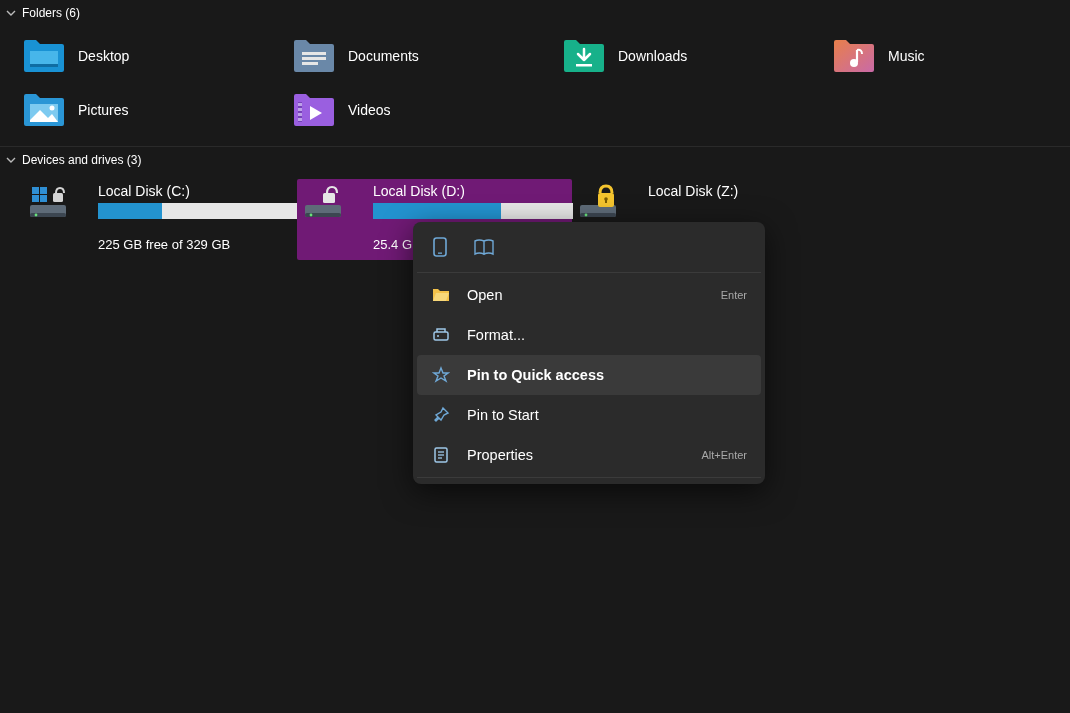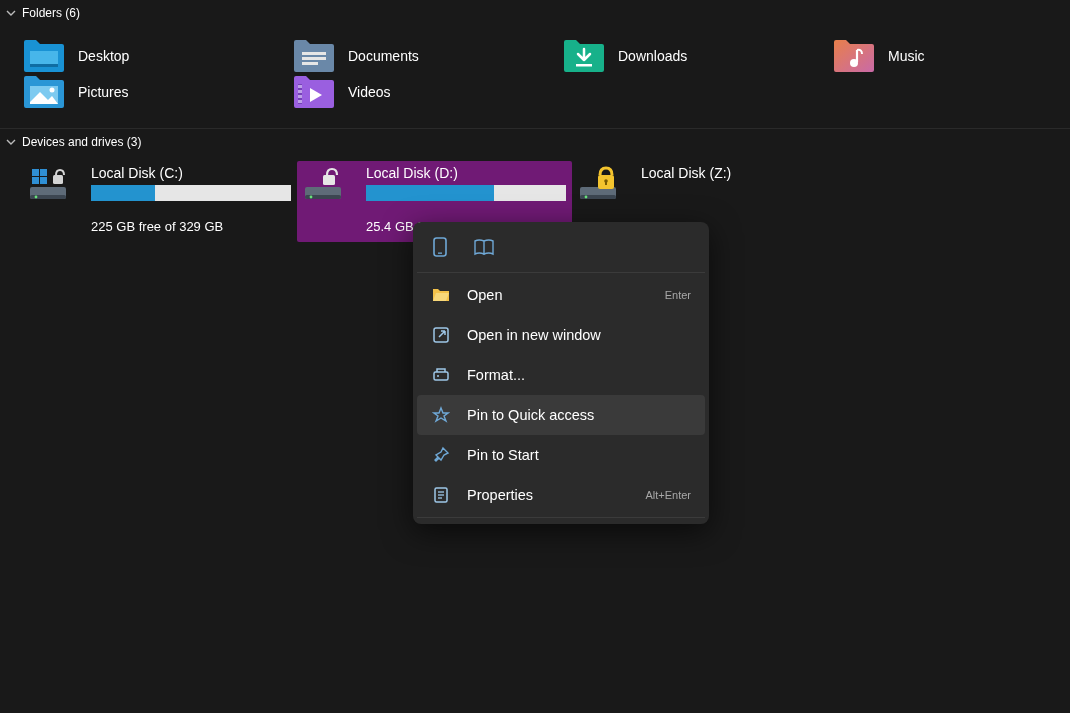--- a/index.html
+++ b/index.html
@@ -25,20 +25,21 @@
     width: 14px;
     height: 14px;
     display: inline-flex;
     align-items: center;
     justify-content: center;
     color: #cccccc;
   }
   .folders-grid {
     display: grid;
     grid-template-columns: 270px 270px 270px 260px;
+    row-gap: 18px;
     padding: 12px 0 18px 22px;
   }
   .folder-item {
     display: flex;
     align-items: center;
     gap: 12px;
   }
   .folder-icon {
     width: 44px;
     height: 36px;
@@ -57,21 +58,21 @@
     margin: 0;
   }
   .drives-row {
     display: flex;
     gap: 0;
     padding: 6px 0 0 22px;
   }
   .drive-item {
     display: flex;
     align-items: flex-start;
-    gap: 19px;
+    gap: 26px;
     width: 275px;
     padding: 4px 8px 8px 4px;
     border-radius: 2px;
   }
   .drive-item.selected {
     background: #701a75;
   }
   .drive-icon {
     width: 46px;
     height: 40px;
@@ -95,21 +96,21 @@
     margin-top: 18px;
     font-size: 13px;
     color: #ffffff;
   }
 
   
   .context-menu {
     position: absolute;
     left: 413px;
     top: 222px;
-    width: 296px;
+    width: 352px;
     background: #2b2b2b;
     border-radius: 8px;
     box-shadow: 0 8px 30px rgba(0,0,0,0.6);
     padding: 6px 4px 4px 4px;
   }
   .cm-top-icons {
     display: flex;
     gap: 22px;
     padding: 8px 12px 12px 12px;
   }
@@ -130,20 +131,21 @@
     display: flex;
     align-items: center;
     padding: 10px 14px;
     border-radius: 4px;
     gap: 16px;
     color: #ffffff;
     font-size: 14.5px;
   }
   .cm-item:hover, .cm-item.hover {
     background: #3a3a3a;
+    font-weight: bold;
   }
   .cm-item .icon-slot {
     width: 20px;
     height: 20px;
     display: flex;
     align-items: center;
     justify-content: center;
     color: #9ec7e8;
   }
   .cm-item .label { flex: 1; }
@@ -346,29 +348,20 @@
           <path d="M1 4 L1 14 L17 14 L17 4 L8 4 L6 2 L1 2 Z" fill="#f4c24a"></path>
           <path d="M1 14 L4 6 L17 6 L14 14 Z" fill="#f8d87a"></path>
         </svg>
     </span>
     <span class="label">Open</span>
     <span class="shortcut">Enter</span>
   </div>
   <div class="cm-item">
     <span class="icon-slot">
       <svg width="18" height="18" viewBox="0 0 18 18">
-          <rect x="2" y="2" width="14" height="14" rx="2" stroke="#9ec7e8" stroke-width="1.5" fill="none"></rect>
-          <path d="M7 11 L13 5 M13 5 L9 5 M13 5 L13 9" stroke="#9ec7e8" stroke-width="1.5" fill="none"></path>
-        </svg>
-    </span>
-    <span class="label">Open in new window</span>
-  </div>
-  <div class="cm-item">
-    <span class="icon-slot">
-      <svg width="18" height="18" viewBox="0 0 18 18">
           <rect x="2" y="6" width="14" height="8" rx="1.5" stroke="#9ec7e8" stroke-width="1.5" fill="none"></rect>
           <path d="M5 6 L5 3 L13 3 L13 6" stroke="#9ec7e8" stroke-width="1.5" fill="none"></path>
           <circle cx="6" cy="10" r="1" fill="#9ec7e8"></circle>
         </svg>
     </span>
     <span class="label">Format...</span>
   </div>
   <div class="cm-item hover">
     <span class="icon-slot">
       <svg width="18" height="18" viewBox="0 0 18 18">

